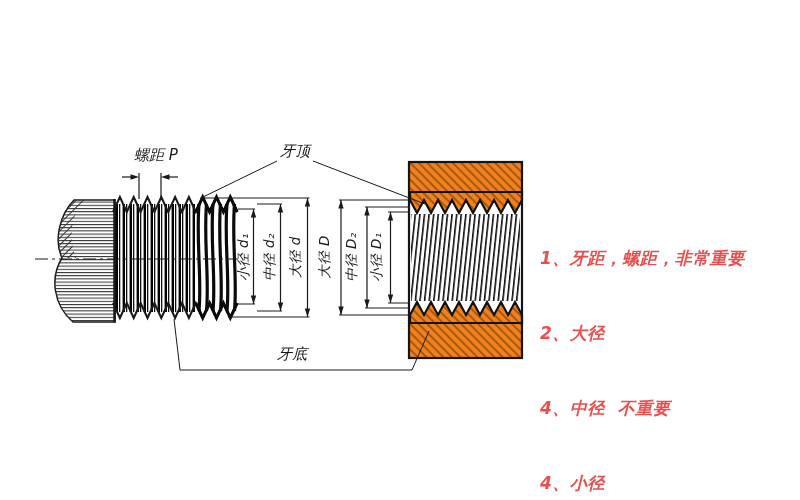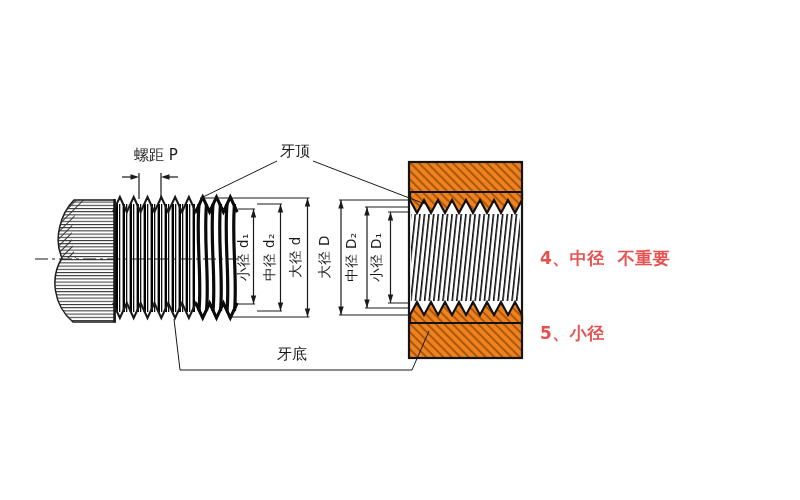--- a/index.html
+++ b/index.html
@@ -1,17 +1,17 @@
 <!DOCTYPE html>
 <html><head>
 <meta charset="utf-8">
 <style>
   html,body{margin:0;padding:0;background:#ffffff;}
   .stage{position:relative;width:800px;height:500px;background:#ffffff;overflow:hidden;
-         font-family:"DejaVu Sans","Liberation Sans",sans-serif;}
+         font-family:"DejaVu Sans","Liberation Sans",sans-serif;font-style:italic;}
   svg{position:absolute;left:0;top:0;}
   svg text{font-family:"DejaVu Sans","Liberation Sans",sans-serif;fill:#1a1a1a;}
   .dim-label{font-size:13.5px;letter-spacing:0.5px;}
   .callout{font-size:15px;}
   .notes{position:absolute;left:540px;top:196px;font-size:17px;line-height:25px;
          white-space:pre;font-weight:bold;letter-spacing:0.5px;}
   .note-line{height:25px;}
 </style>
 </head>
 <body>
@@ -136,18 +136,20 @@
     <text x="243.5" y="261" text-anchor="middle" class="dim-label" transform="rotate(-90 243.5 257)">小径 d₁</text>
     <text x="269.5" y="261" text-anchor="middle" class="dim-label" transform="rotate(-90 269.5 257)">中径 d₂</text>
     <text x="295.5" y="261" text-anchor="middle" class="dim-label" transform="rotate(-90 295.5 257)">大径 d</text>
     <text x="325" y="261" text-anchor="middle" class="dim-label" transform="rotate(-90 325 257)">大径 D</text>
     <text x="351.5" y="261" text-anchor="middle" class="dim-label" transform="rotate(-90 351.5 257)">中径 D₂</text>
     <text x="377" y="261" text-anchor="middle" class="dim-label" transform="rotate(-90 377 257)">小径 D₁</text>
   </g>
 </svg>
 
   <div class="notes" id="notes" style="color: rgb(232, 80, 80);">
+    <div class="note-line">1、牙距，螺距，非常重要</div>
+    <div class="note-line">2、大径</div>
     <div class="note-line">4、中径  不重要</div>
-    <div class="note-line">5、小径</div>
+    <div class="note-line">4、小径</div>
     
   </div>
 
 </div>
 
 </body></html>

